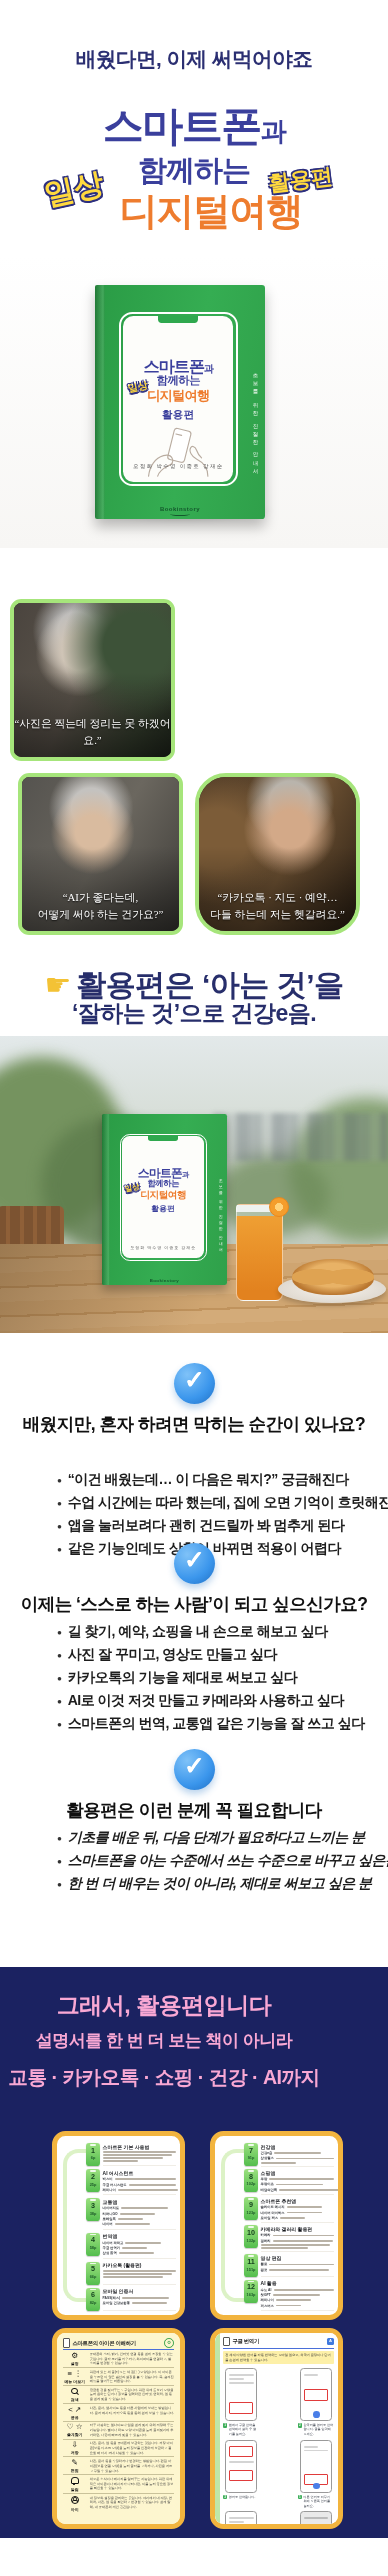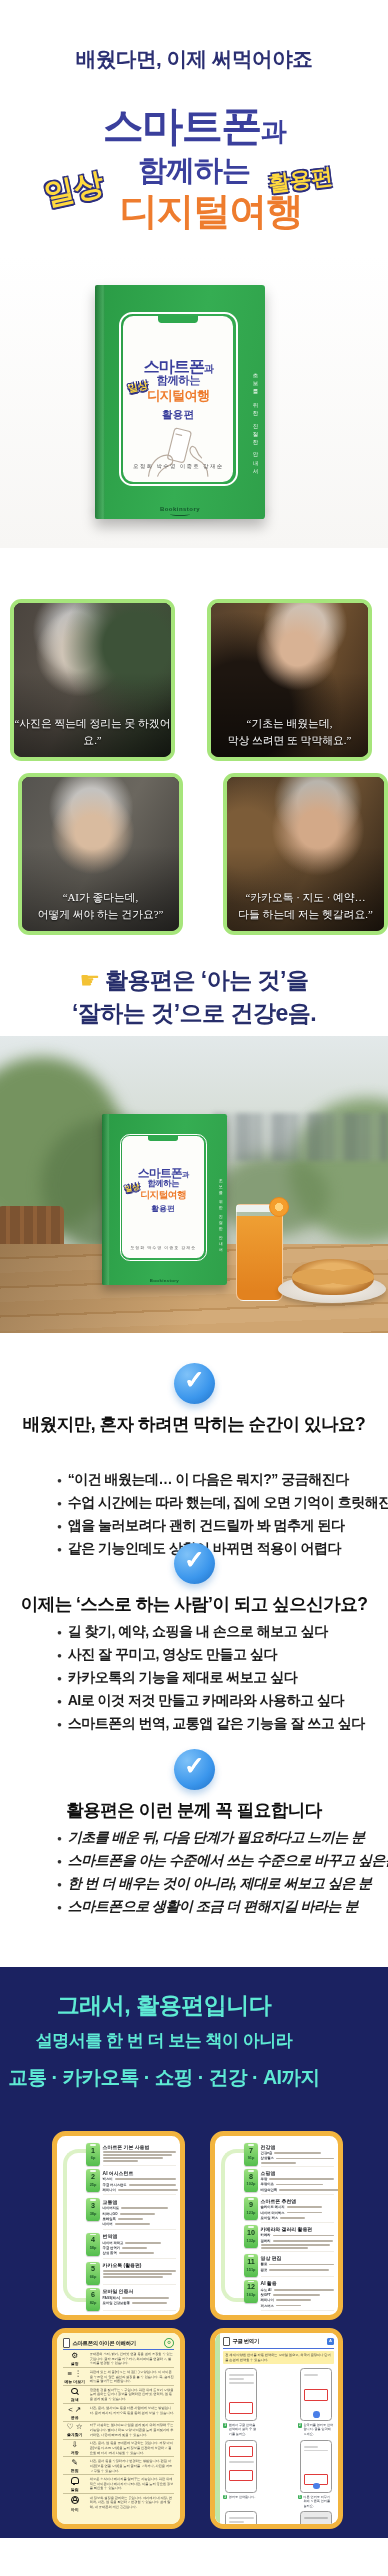--- a/index.html
+++ b/index.html
@@ -44,21 +44,21 @@
   .sec-grid{top:599px;left:0;width:388px;height:340px;}
   .pcard{position:absolute;width:165px;height:162px;border:4.6px solid #a6e57b;border-radius:11.3px;overflow:hidden;box-sizing:border-box;background:#2c2a28;}
   .pcard .ph{position:absolute;inset:0;}
   .pcard .shade{position:absolute;inset:0;background:linear-gradient(180deg,rgba(0,0,0,0) 45%,rgba(0,0,0,.5));}
   .cap{position:absolute;left:0;right:0;bottom:8.2px;color:#fff;font-family:"Liberation Serif","DejaVu Serif",serif;font-size:10.8px;line-height:1.55;text-align:center;text-shadow:0 0.5px 1.5px rgba(0,0,0,.8);}
   .ph1{background:radial-gradient(circle at 78% 28%,#3d5238 0 20%,transparent 45%),radial-gradient(circle at 42% 32%,#cfc4b6 0 13%,transparent 32%),radial-gradient(circle at 40% 18%,#bdbdbd 0 12%,transparent 28%),linear-gradient(115deg,#4a443e,#5c554c 45%,#37402f 80%,#232a1f);}
   .ph2{background:radial-gradient(circle at 55% 30%,#d8b294 0 12%,transparent 30%),radial-gradient(circle at 60% 14%,#cfc0b2 0 12%,transparent 26%),radial-gradient(circle at 20% 70%,#1e1610 0 30%,transparent 60%),linear-gradient(110deg,#55402c,#7c5a35 50%,#402d1c);}
   .ph3{background:radial-gradient(circle at 45% 36%,#d9bb9f 0 13%,transparent 32%),radial-gradient(circle at 44% 20%,#c4c2bf 0 13%,transparent 28%),linear-gradient(120deg,#55534f,#6b675f 50%,#3e3c38);}
   .ph4{background:radial-gradient(circle at 58% 34%,#d3a988 0 14%,transparent 34%),radial-gradient(circle at 58% 16%,#b9b4ac 0 13%,transparent 28%),radial-gradient(circle at 12% 40%,#7c5c38 0 18%,transparent 40%),linear-gradient(115deg,#4e3a26,#6e5233 55%,#2c2014);}
   
-  .pointer-l1{top:965px;font-size:23px;font-weight:900;color:#272e6b;letter-spacing:-0.5px;}
+  .pointer-l1{top:965px;font-size:30px;font-weight:900;color:#272e6b;letter-spacing:-0.5px;}
   .pointer-l1 .hand{color:#f3c235;text-shadow:none;margin-right:5.2px;font-weight:400;}
   .pointer-l2{top:998px;font-size:23px;font-weight:900;color:#272e6b;letter-spacing:-0.5px;}
   
   .sec-outdoor{top:1036px;left:0;width:388px;height:297px;overflow:hidden;background:linear-gradient(#e3e9ea 0%,#d6ddd6 30%,#c3ccbf 45%);}
   .blob{position:absolute;border-radius:50%;filter:blur(7.2px);}
   .city{position:absolute;left:55%;top:26%;width:45%;height:16%;background:repeating-linear-gradient(90deg,rgba(120,130,136,.4) 0 13.4px,rgba(150,158,162,.25) 13.4px 23px,rgba(105,115,122,.45) 23px 36px);filter:blur(2.6px);}
   .table-out{position:absolute;left:0;bottom:0;width:100%;height:30%;background:repeating-linear-gradient(178deg,#cfa571 0 13.4px,#c0935d 13.4px 15.5px,#d3ab79 15.5px 29px);}
   .table-shade{position:absolute;left:0;bottom:0;width:100%;height:30%;background:linear-gradient(120deg,rgba(60,40,20,.35),transparent 55%);}
   .chair{position:absolute;left:-3.1px;bottom:8%;width:67px;height:103px;background:repeating-linear-gradient(90deg,#7c5331 0 9.3px,#8f6038 9.3px 13.4px);border-radius:5.2px;filter:blur(0.5px);}
   .juice{position:absolute;left:236px;bottom:32px;width:47px;height:97px;background:linear-gradient(#eef2f0 0 7%,rgba(238,242,240,.4) 7% 12%,#ef9f33 12%,#e2821f 90%);border:1.5px solid rgba(255,255,255,.55);border-radius:4.1px 4.1px 7.2px 7.2px;box-sizing:border-box;}
@@ -68,21 +68,21 @@
   
   .check{left:174px;width:41px;height:41px;border-radius:50%;background:radial-gradient(circle at 32% 28%,#7fc2f8,#3b96ec 60%,#1f6fc4);box-shadow:0 4.1px 7.2px rgba(31,111,196,.3);}
   .check::after{content:"✓";position:absolute;left:0;top:2.1px;width:100%;text-align:center;font-size:25px;font-weight:900;color:#fff;
     text-shadow:0.5px 0 0 #fff,-0.5px 0 0 #fff,0 0.5px 0 #fff;}
   .sec-h{font-size:17.5px;font-weight:800;color:#101010;letter-spacing:-0.5px;}
   .bullets{position:absolute;left:57px;width:314px;text-align:left;}
   .b-line{height:23px;font-size:14px;font-weight:600;color:#1d1d1d;letter-spacing:-0.5px;white-space:nowrap;}
   .b-line .dot{font-size:8.2px;vertical-align:1.5px;margin-right:6.2px;color:#333;}
   
   .sec-navy{top:1967px;left:0;width:388px;height:571px;background:#1b2261;}
-  .nv{position:absolute;left:0;width:328px;text-align:center;color:#5eead4;letter-spacing:-0.5px;}
+  .nv{position:absolute;left:0;width:328px;text-align:center;color:#f9a8d4;letter-spacing:-0.5px;}
   .nv-h{top:23px;font-size:23px;font-weight:900;}
   .nv-s1{top:62px;font-size:17px;font-weight:700;}
   .nv-s2{top:97px;font-size:19.6px;font-weight:900;}
   .nv-s3{top:124px;font-size:19.6px;font-weight:900;}
   .card{position:absolute;width:133px;border:5.7px solid #f2b43e;border-radius:13.4px;background:#fff;box-sizing:border-box;overflow:hidden;}
   .toc-card{top:164px;height:189px;}
   .tc-left{left:52px;} .tc-right{left:210px;}
   .spine-arc{position:absolute;left:6.2px;top:13.4px;bottom:13.4px;width:23px;border:4.6px solid #dcf2c6;border-right:none;border-radius:15.5px 0 0 15.5px;}
   .chs{position:absolute;left:29px;right:4.1px;top:7.2px;bottom:4.1px;display:flex;flex-direction:column;justify-content:space-between;}
   .ch{display:flex;gap:2.6px;}
@@ -178,37 +178,29 @@
   </div>
 
   <div class="abs sec-grid">
     <div class="pcard" style="left:10px;top:0;">
       <div class="ph ph1"></div>
       <div class="shade"></div>
       <div class="cap">
         <div>“사진은 찍는데 정리는 못 하겠어요.”</div>
       </div>
     </div>
-    <div class="pcard" style="left:207px;top:0;">
-      <div class="ph ph2"></div>
-      <div class="shade"></div>
-      <div class="cap">
-        <div>“기초는 배웠는데,</div>
-        <div>막상 쓰려면 또 막막해요.”</div>
-      </div>
-    </div>
     <div class="pcard" style="left:18px;top:174px;">
       <div class="ph ph3"></div>
       <div class="shade"></div>
       <div class="cap">
         <div>“AI가 좋다는데,</div>
         <div>어떻게 써야 하는 건가요?”</div>
       </div>
     </div>
-    <div class="pcard" style="left:223px;top:174px;">
+    <div class="pcard" style="left:195px;top:174px;border-radius:31px;">
       <div class="ph ph4"></div>
       <div class="shade"></div>
       <div class="cap">
         <div>“카카오톡 · 지도 · 예약…</div>
         <div>다들 하는데 저는 헷갈려요.”</div>
       </div>
     </div>
   </div>
 
   <div class="abs ctr pointer-l1">
@@ -269,21 +261,20 @@
     <div class="b-line"><span class="dot">●</span><span>AI로 이것 저것 만들고 카메라와 사용하고 싶다</span></div>
     <div class="b-line"><span class="dot">●</span><span>스마트폰의 번역, 교통앱 같은 기능을 잘 쓰고 싶다</span></div>
   </div>
 
   <div class="abs check" style="top:1749px;"></div>
   <div class="abs ctr sec-h" style="top:1798px;">활용편은 이런 분께 꼭 필요합니다</div>
   <div class="bullets" style="top:1829px;font-style:italic;">
     <div class="b-line"><span class="dot">●</span><span>기초를 배운 뒤, 다음 단계가 필요하다고 느끼는 분</span></div>
     <div class="b-line"><span class="dot">●</span><span>스마트폰을 아는 수준에서 쓰는 수준으로 바꾸고 싶은분</span></div>
     <div class="b-line"><span class="dot">●</span><span>한 번 더 배우는 것이 아니라, 제대로 써보고 싶은 분</span></div>
-    <div class="b-line"><span class="dot">●</span><span>스마트폰으로 생활이 조금 더 편해지길 바라는 분</span></div>
   </div>
 
   <div class="abs sec-navy">
     <div class="nv nv-h">그래서, 활용편입니다</div>
     <div class="nv nv-s1">설명서를 한 번 더 보는 책이 아니라</div>
     <div class="nv nv-s2">교통 · 카카오톡 · 쇼핑 · 건강 · AI까지</div>
 
     <div class="card toc-card tc-left">
       <div class="spine-arc"></div>
       <div class="chs">

